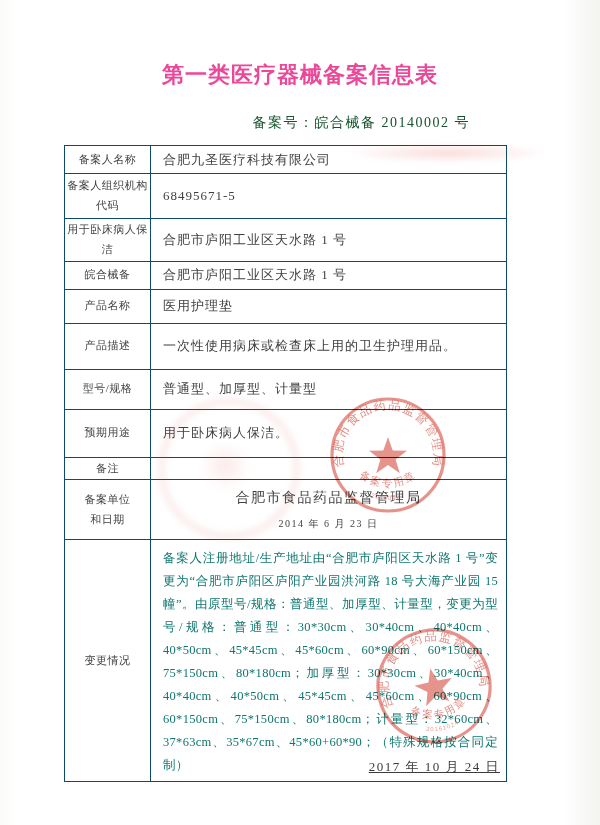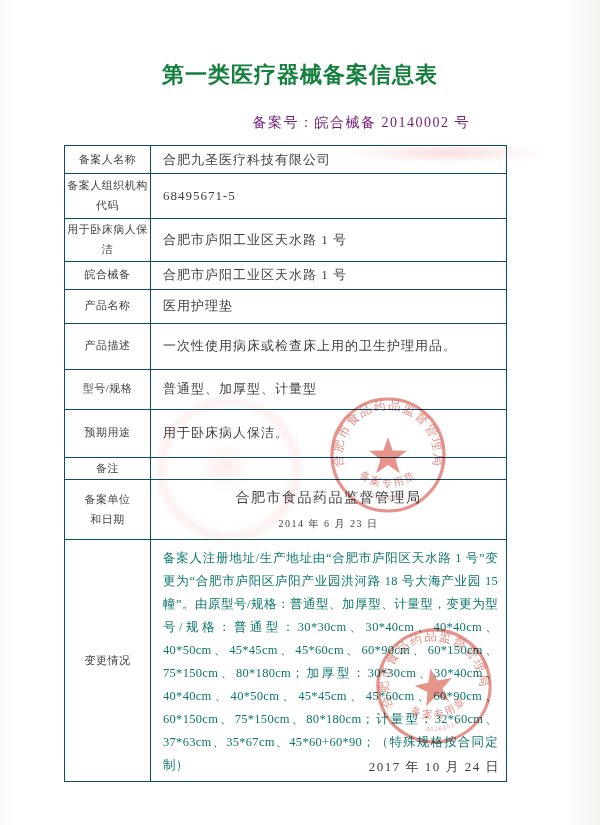--- a/index.html
+++ b/index.html
@@ -6,25 +6,25 @@
   body{
     width:600px;height:825px;position:relative;overflow:hidden;
     background:linear-gradient(90deg,#fafaf8 0%,#ffffff 2.5%,#ffffff 94%,#f3f3f0 100%);
     font-family:"Liberation Serif","DejaVu Serif",serif;
     color:#3d3d3d;
   }
   .page-title{
     position:absolute;top:60px;left:0;width:100%;
     text-align:center;
     font-family:"Liberation Sans","DejaVu Sans",sans-serif;
-    font-size:22px;font-weight:bold;color:#15803d;letter-spacing:1px;
+    font-size:22px;font-weight:bold;color:#ec4899;letter-spacing:1px;
   }
   .filing-no{
     position:absolute;top:114px;right:130px;
-    font-size:14px;color:#701a75;letter-spacing:1.5px;
+    font-size:14px;color:#14532d;letter-spacing:1.5px;
   }
   table.info-table{
     position:absolute;left:64px;top:145px;width:443px;
     border-collapse:collapse;table-layout:fixed;
   }
   .info-table td{
     border:1px solid #0c4a6e;
     font-size:13px;color:#3f3f3f;
     vertical-align:middle;
   }
@@ -39,21 +39,21 @@
   td.unit-cell{text-align:center;padding:4px 8px;}
   .unit-authority{font-size:14px;letter-spacing:1.5px;margin-bottom:10px;}
   .unit-date{font-size:10px;letter-spacing:1.5px;}
   td.change-cell{position:relative;vertical-align:top;padding:7px 8px 4px 12px;}
   .change-text{
     font-size:12.5px;line-height:23px;letter-spacing:0.3px;
     text-align:justify;color:#0f766e;
   }
   .change-date{
     position:absolute;right:6px;bottom:5px;
-    font-size:13px;letter-spacing:1.5px;color:#3c3c3c;
+    font-size:13px;letter-spacing:1.5px;color:#3c3c3c;text-decoration:underline;
   }
   svg.stamp{
     position:absolute;mix-blend-mode:multiply;opacity:0.85;
     pointer-events:none;
   }
   #stamp1{left:318px;top:385px;}
   #stamp2{left:364px;top:616px;transform:rotate(-12deg);}
   .ghost-stamp{
     position:absolute;left:158px;top:398px;width:128px;height:128px;
     border:7px solid rgba(225,110,100,0.12);border-radius:50%;

